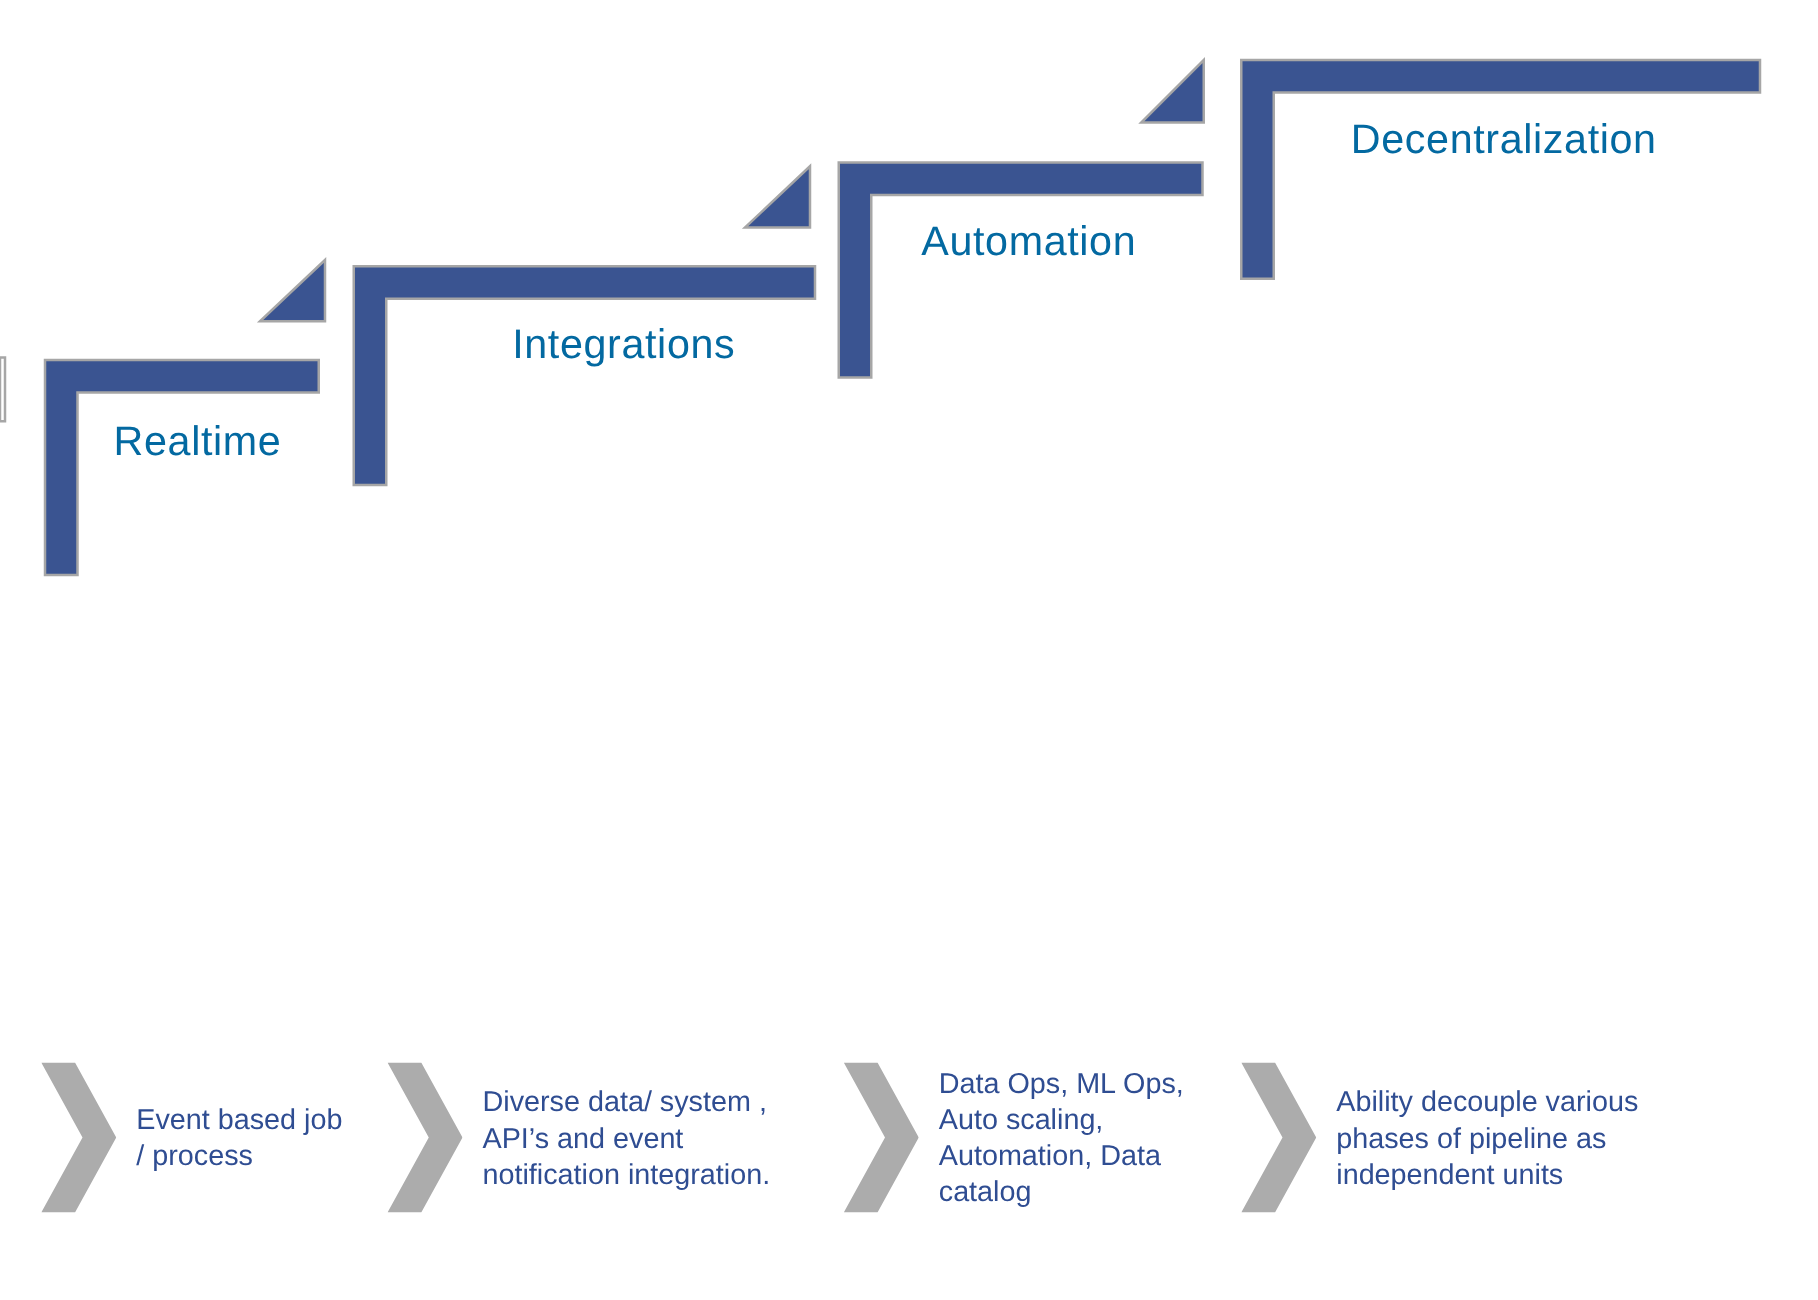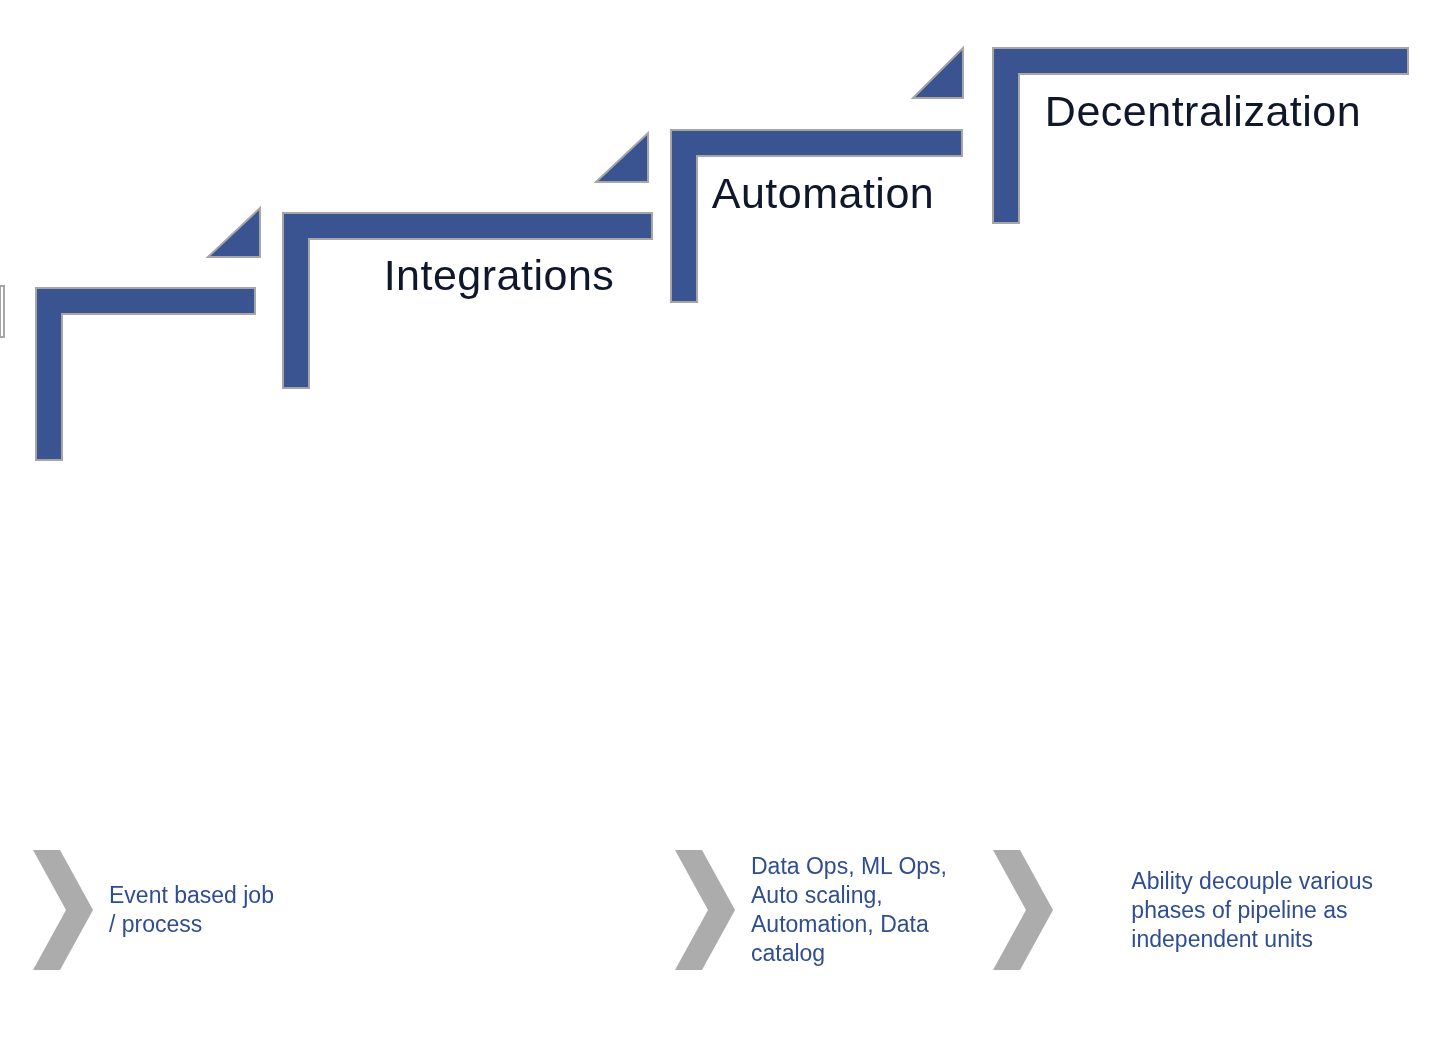--- a/index.html
+++ b/index.html
@@ -15,22 +15,22 @@
     position:absolute;
     left:0;top:0;
     width:1454px;height:1040px;
   }
   .step-label{
     position:absolute;
     height:46px;
     display:flex;
     align-items:center;
     justify-content:center;
-    font-size:43px;
-    color:#0f172a;
+    font-size:33px;
+    color:#0369a1;
     letter-spacing:0.5px;
     white-space:nowrap;
   }
   .timeline-item{
     position:absolute;
     top:845px;
     height:130px;
     display:flex;
     align-items:center;
   }
@@ -64,47 +64,56 @@
 
     <path d="M596,182 L648,182 L648,133 Z" fill="#3A5491" stroke="#A6A6A6" stroke-width="2"></path>
 
     <path d="M671,130 H962 V156 H697 V302 H671 Z" fill="#3A5491" stroke="#A6A6A6" stroke-width="2"></path>
 
     <path d="M913,98 L963,98 L963,48 Z" fill="#3A5491" stroke="#A6A6A6" stroke-width="2"></path>
 
     <path d="M993,48 H1408 V74 H1019 V223 H993 Z" fill="#3A5491" stroke="#A6A6A6" stroke-width="2"></path>
   </svg>
 
+  <div class="step-label" style="left:60px;  top:330px; width:196px;">Realtime</div>
 
   <div class="step-label" style="left:308px; top:252px; width:344px;margin-left:19px;">Integrations</div>
 
   <div class="step-label" style="left:690px; top:170px; width:266px;">Automation</div>
 
   <div class="step-label" style="left:1018px; top:88px; width:370px;">Decentralization</div>
 
   <div class="timeline-item" style="left:33px; width:272px;">
     <svg class="chevron" viewBox="0 0 60 120" xmlns="http://www.w3.org/2000/svg">
       <path d="M0,0 L27,0 L60,60 L27,120 L0,120 L33,60 Z" fill="#ACACAC"></path>
     </svg>
     <div class="item-desc">Event based job
 / process</div>
   </div>
 
+  <div class="timeline-item" style="left:310px; width:360px;">
+    <svg class="chevron" viewBox="0 0 60 120" xmlns="http://www.w3.org/2000/svg">
+      <path d="M0,0 L27,0 L60,60 L27,120 L0,120 L33,60 Z" fill="#ACACAC"></path>
+    </svg>
+    <div class="item-desc">Diverse data/ system ,
+API’s and event
+notification integration.</div>
+  </div>
 
   <div class="timeline-item" style="left:675px; width:312px;">
     <svg class="chevron" viewBox="0 0 60 120" xmlns="http://www.w3.org/2000/svg">
       <path d="M0,0 L27,0 L60,60 L27,120 L0,120 L33,60 Z" fill="#ACACAC"></path>
     </svg>
     <div class="item-desc">Data Ops, ML Ops,
 Auto scaling,
 Automation, Data
 catalog</div>
   </div>
 
-  <div class="timeline-item" style="left:993px; width:380px;justify-content:space-between;">
+  <div class="timeline-item" style="left:993px; width:380px;">
     <svg class="chevron" viewBox="0 0 60 120" xmlns="http://www.w3.org/2000/svg">
       <path d="M0,0 L27,0 L60,60 L27,120 L0,120 L33,60 Z" fill="#ACACAC"></path>
     </svg>
     <div class="item-desc">Ability decouple various
 phases of pipeline as
 independent units</div>
   </div>
 
 </div>
 

